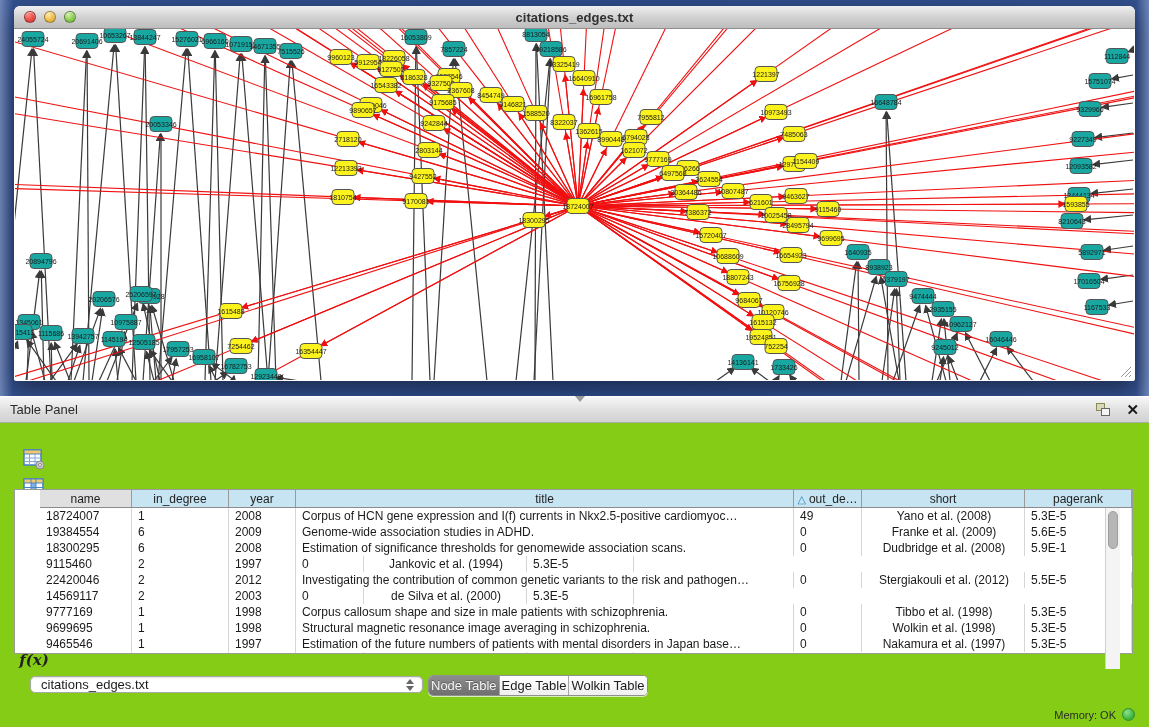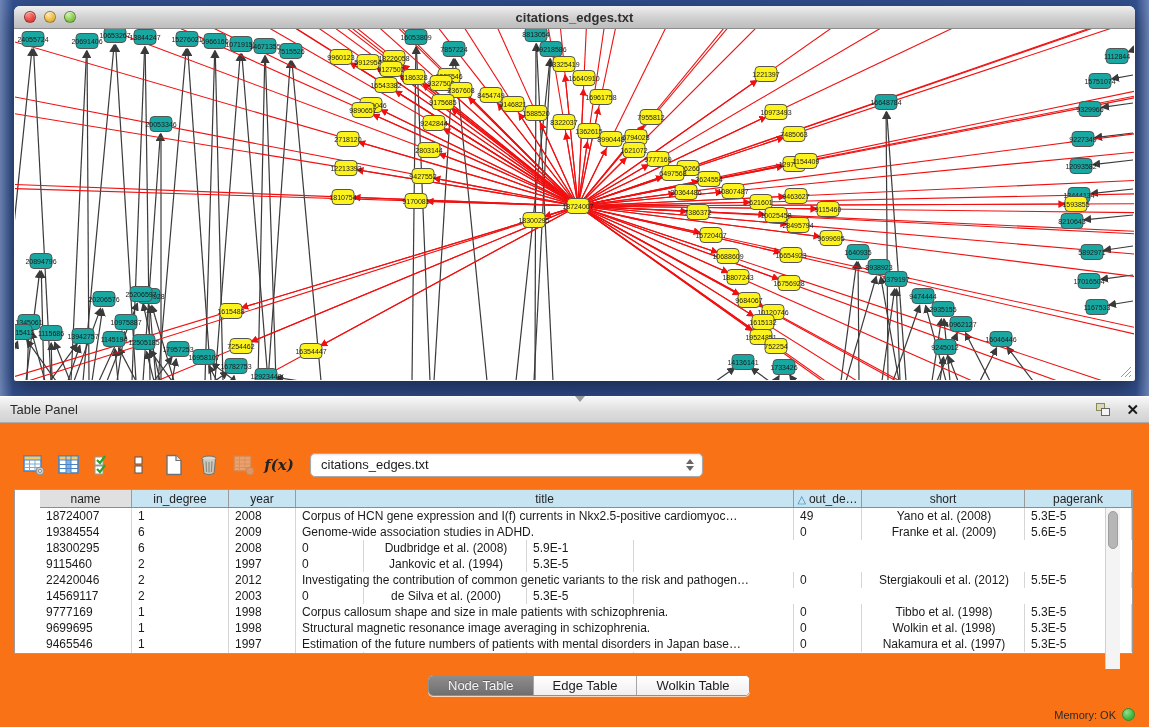--- a/index.html
+++ b/index.html
@@ -27,35 +27,35 @@
   .title-text { font-size:13px; font-weight:bold; color:#303030; }
   .traffic { position:absolute; left:10px; top:5px; display:flex; gap:8px; }
   .light { width:12px; height:12px; border-radius:50%; border:1px solid rgba(0,0,0,.35); box-shadow:inset 0 1px 1px rgba(255,255,255,.6); }
   .light.red { background:radial-gradient(circle at 35% 30%, #FF8A80, #E3453F 60%); }
   .light.yellow { background:radial-gradient(circle at 35% 30%, #FFE9A8, #E9B73C 60%); }
   .light.green { background:radial-gradient(circle at 35% 30%, #D2F0A8, #83C748 60%); }
   .canvas { position:relative; width:1119px; height:351px; margin-left:1px; background:#FFFFFF; overflow:hidden; }
   .canvas svg { display:block; }
 
   
-  .table-panel { position:absolute; left:0; top:396px; width:1149px; height:331px; background:#f97316; }
+  .table-panel { position:absolute; left:0; top:396px; width:1149px; height:331px; background:#84cc16; }
   .panel-titlebar {
     height:27px; background:linear-gradient(#F7F7F7,#DDDDDD 60%,#D2D2D2);
     border-top:1px solid #FFFFFF; border-bottom:1px solid #ABABAB;
     display:flex; align-items:center; padding:0 10px; position:relative;
   }
   .panel-title { font-size:13px; color:#2B2B2B; }
   .panel-titlebar .spacer { flex:1; }
   .float-icon { width:16px; height:14px; position:relative; margin-right:14px; cursor:pointer; }
   .float-icon .sq1 { position:absolute; left:0; top:0; width:9px; height:8px; border:1px solid #8A8A52; background:#D8D8C0; }
   .float-icon .sq2 { position:absolute; left:5px; top:5px; width:9px; height:8px; border:1px solid #666; background:#F4F4F4; }
   .close-icon { font-size:15px; font-weight:bold; color:#1A1A1A; cursor:pointer; line-height:1; }
   .splitter-notch { position:absolute; left:50%; top:-1px; width:0; height:0; border-left:5px solid transparent; border-right:5px solid transparent; border-top:6px solid #9A9A9A; }
 
-  .toolbar { display:flex; align-items:center; gap:7px; padding:25px 0 0 20px; height:58px; }
+  .toolbar { display:flex; align-items:flex-start; gap:7px; padding:25px 0 0 20px; height:58px;flex-direction:column; }
   .tool-btn { width:28px; height:28px; display:flex; align-items:center; justify-content:center; background:transparent; border:none; cursor:pointer; }
   .tool-btn.disabled { opacity:.45; cursor:default; }
   .fx-glyph { font-family:"DejaVu Serif", serif; font-style:italic; font-weight:bold; font-size:15px; color:#222; }
 
   .combo {
     margin-left:10px; width:393px; height:24px; background:#FFFFFF;
     border:1px solid #A9A9A9; border-radius:5px;
     box-shadow:inset 0 1px 2px rgba(0,0,0,.12);
     display:flex; align-items:center; padding:0 6px 0 10px; cursor:pointer;
   }
@@ -89,21 +89,21 @@
     background:#F4F4F4; border-left:1px solid #CFCFCF;
   }
   .vscroll .thumb { position:absolute; left:2px; top:3px; width:10px; height:38px; border-radius:6px; background:#B6B6B6; border:1px solid #9E9E9E; }
 
   .segmented {
     position:absolute; left:428px; top:279px; height:21px; display:flex;
     border:1px solid #8F8F8F; border-radius:5px; overflow:hidden; background:#FFF;
     box-shadow:0 1px 0 rgba(255,255,255,.7);
   }
   .segment {
-    font-size:13px; line-height:19px; padding:0 19px; color:#1C1C1C; cursor:pointer;
+    font-size:13px; line-height:19px; padding:0 2px; color:#1C1C1C; cursor:pointer;
     border-right:1px solid #A5A5A5; background:linear-gradient(#FFFFFF,#EFEFEF);
   }
   .segment:last-child { border-right:none; }
   .segment.selected { background:linear-gradient(#8D8D8D,#6F6F6F); color:#F4F4F4; text-shadow:0 -1px 0 rgba(0,0,0,.3); }
 
   .statusbar { position:absolute; right:14px; bottom:6px; display:flex; align-items:center; gap:6px; }
   .status-text { font-size:11px; color:#2B2B2B; }
   .mem-dot { width:13px; height:13px; border-radius:50%; background:radial-gradient(circle at 35% 30%, #8FE08F, #3CB53C 65%); border:1px solid #2E8B2E; }
 </style>
 </head>
@@ -921,20 +921,21 @@
           <div class="td " style="width:67px">2009</div>
           <div class="td " style="width:498px">Genome-wide association studies in ADHD.</div>
           <div class="td " style="width:68px">0</div>
           <div class="td center" style="width:163px">Franke et al. (2009)</div>
           <div class="td " style="width:107px">5.6E-5</div>
         </div>
         <div class="tr">
           <div class="td " style="width:92px">18300295</div>
           <div class="td " style="width:97px">6</div>
           <div class="td " style="width:67px">2008</div>
+          <div class="td " style="width:498px">Estimation of significance thresholds for genomewide association scans.</div>
           <div class="td " style="width:68px">0</div>
           <div class="td center" style="width:163px">Dudbridge et al. (2008)</div>
           <div class="td " style="width:107px">5.9E-1</div>
         </div>
         <div class="tr">
           <div class="td " style="width:92px">9115460</div>
           <div class="td " style="width:97px">2</div>
           <div class="td " style="width:67px">1997</div>
           <div class="td " style="width:68px">0</div>
           <div class="td center" style="width:163px">Jankovic et al. (1994)</div>

